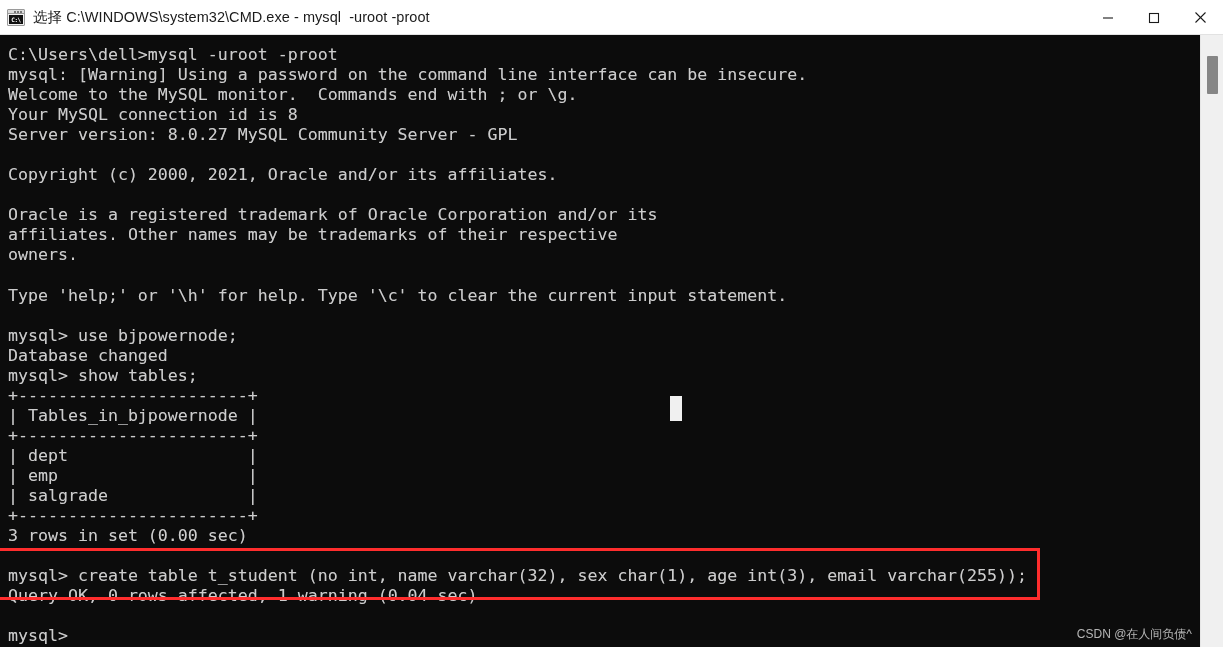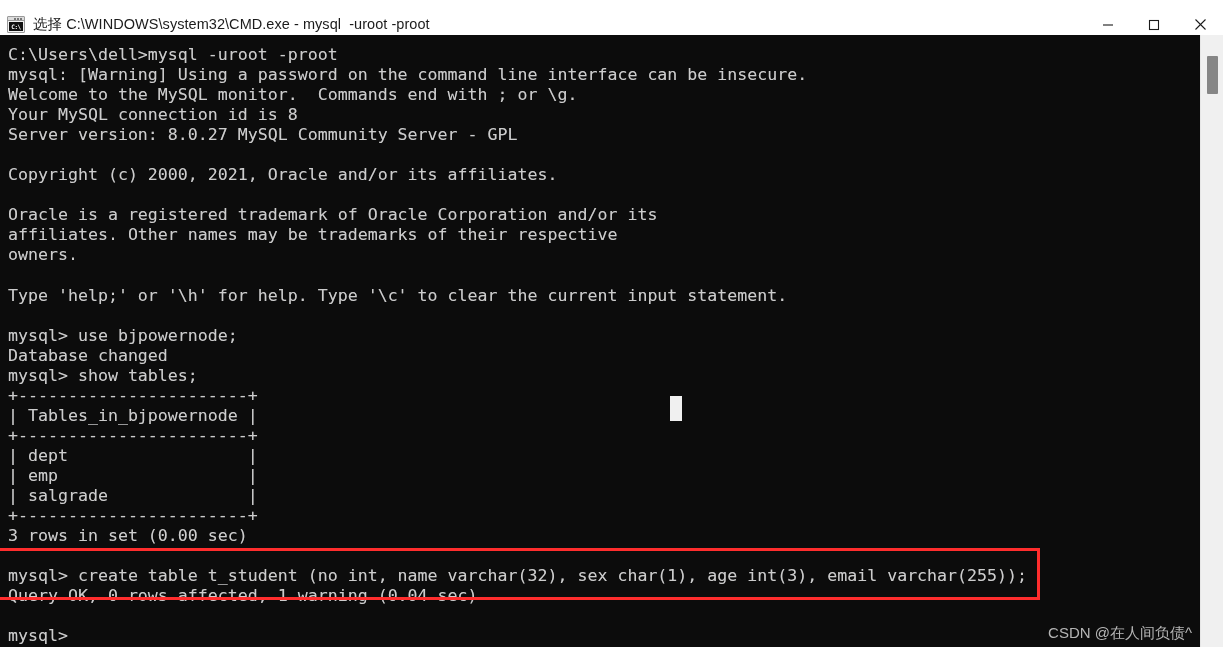--- a/index.html
+++ b/index.html
@@ -19,21 +19,21 @@
     width: 1223px;
     height: 647px;
     background: #ffffff;
     box-sizing: border-box;
     overflow: hidden;
   }
 
   
   #titlebar {
     position: absolute;
-    left: 0; top: 7px;
+    left: 0; top: 0;
     width: 1223px;
     height: 35px;
     background: #ffffff;
     border-bottom: 1px solid #e2e2e2;
     display: flex;
     align-items: center;
     box-sizing: border-box;
   }
   #title-icon {
     width: 18px;
@@ -153,21 +153,21 @@
     pointer-events: none;
   }
 
   
   #watermark {
     position: absolute;
     right: 8px;
     bottom: 4px;
     color: #c3c3c3;
     font-family: "Liberation Sans", sans-serif;
-    font-size: 15px;
+    font-size: 12px;
     white-space: pre;
     opacity: 0.92;
   }
 
   
   #scrollbar {
     position: absolute;
     left: 1200px;
     top: 35px;
     width: 23px;

